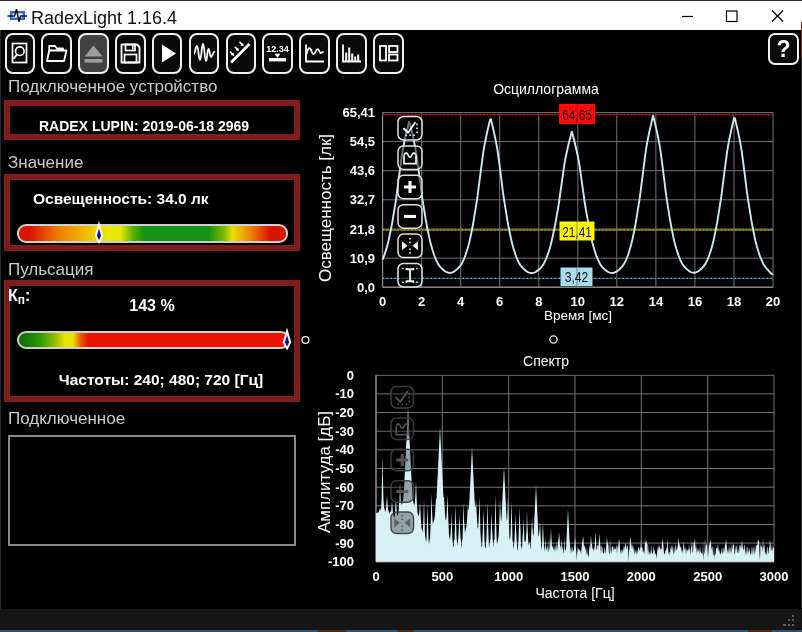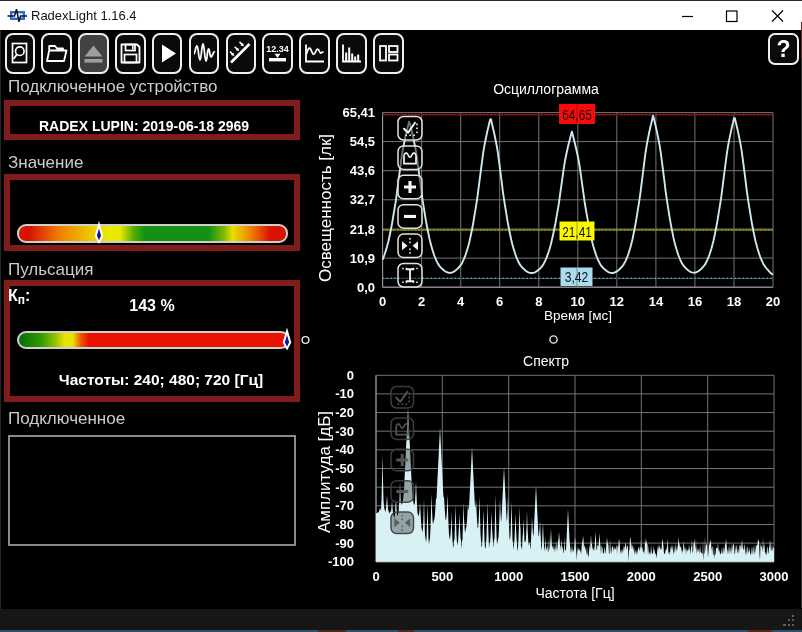--- a/index.html
+++ b/index.html
@@ -1,18 +1,18 @@
 <!DOCTYPE html>
 <html><head><meta charset="utf-8"><title>RadexLight 1.16.4</title>
 <style>
 html,body{margin:0;padding:0}
 body{width:802px;height:632px;background:#000;font-family:"Liberation Sans",sans-serif;
 position:relative;overflow:hidden}
 #titlebar{position:absolute;left:0;top:0;width:802px;height:30px;background:#fff;border-top:1px solid #2e2e2e;box-sizing:border-box}
-#titletxt{position:absolute;left:31px;top:7px;font-size:13px;color:#111}
+#titletxt{position:absolute;left:31px;top:7px;font-size:18px;color:#111}
 .tbtn{position:absolute;top:33px;width:30.5px;height:41px;border:2px solid #efefef;border-radius:8px;
 box-sizing:border-box;display:flex;align-items:center;justify-content:center}
 #helpbtn{position:absolute;left:768px;top:33px;width:31px;height:32px;border:2px solid #efefef;border-radius:7px;
 box-sizing:border-box;color:#fff;font-size:23px;font-weight:bold;text-align:center;line-height:28px;background:#0a0a0a}
 .seclab{position:absolute;left:8px;font-size:17px;color:#cbcbcb}
 .pbox{position:absolute;left:4px;width:296px;border:6px solid #7f1d1d;box-sizing:border-box;background:#000}
 .bwhite{color:#fff;font-weight:bold}
 #bar1{position:absolute;left:17px;top:224px;width:271px;height:19px;border-radius:9px;border:2px solid #cfcfcf;box-sizing:border-box;
 background:linear-gradient(90deg,#d81400 0%,#d81400 4%,#ee7f00 15%,#eecf00 28%,#e8e800 33%,#e8e800 38%,#55ad00 43%,#149114 47%,#149114 71%,#88bb00 77%,#e8e000 80%,#ee7f00 87%,#d81400 94%,#d81400 100%)}
 #bar2{position:absolute;left:17px;top:331px;width:273px;height:18px;border-radius:9px;border:2px solid #cfcfcf;box-sizing:border-box;
@@ -117,20 +117,21 @@
     </div>
 <div id="helpbtn">?</div>
 
 <div class="seclab" style="top:77px">Подключенное устройство</div>
 <div class="pbox" style="top:100px;height:40px">
   <div class="bwhite" style="position:absolute;left:29px;top:12px;font-size:14px">RADEX LUPIN: 2019-06-18 2969</div>
 </div>
 
 <div class="seclab" style="top:153px">Значение</div>
 <div class="pbox" style="top:174px;height:77px"></div>
+<div class="bwhite" style="position:absolute;left:33px;top:190px;font-size:15.5px">Освещенность: 34.0 лк</div>
 <div id="bar1"></div>
 
 <div class="seclab" style="top:260px">Пульсация</div>
 <div class="pbox" style="top:280px;height:122px"></div>
 <div class="bwhite" style="position:absolute;left:8px;top:287px;font-size:16px">К<span style="font-size:12px;vertical-align:-3px">п</span>:</div>
 <div class="bwhite" style="position:absolute;left:0;width:304px;top:297px;text-align:center;font-size:16px">143&nbsp;%</div>
 <div id="bar2"></div>
 <div class="bwhite" style="position:absolute;left:9px;width:304px;top:371px;text-align:center;font-size:15.5px">Частоты: 240; 480; 720 [Гц]</div>
 
 <div class="seclab" style="top:409px">Подключенное</div>

